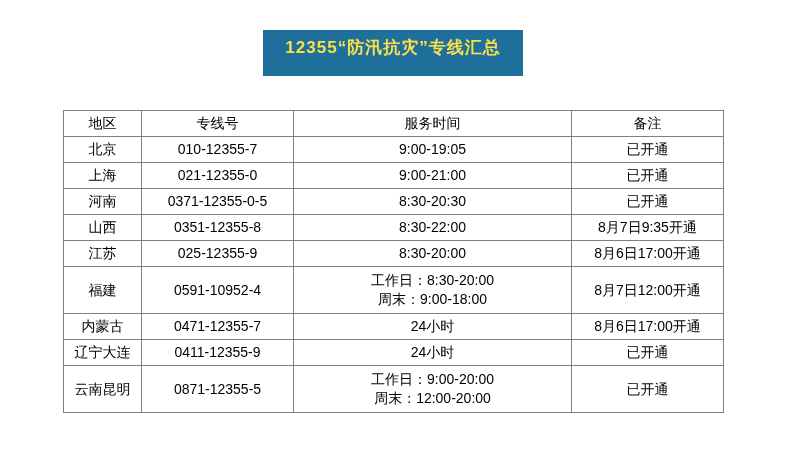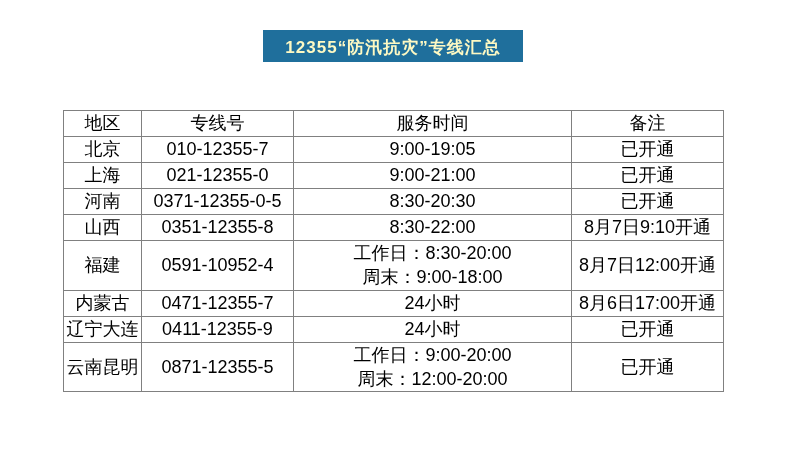--- a/index.html
+++ b/index.html
@@ -22,42 +22,42 @@
   .title-wrap {
     position: absolute;
     top: 30px;
     left: 0;
     width: 786px;
     text-align: center;
   }
   .title-banner {
     display: inline-block;
     background: #1f6f9c;
-    color: #fef9c3;
+    color: #fde047;
     font-size: 17px;
     font-weight: bold;
     letter-spacing: 1px;
-    padding: 9px 22px 6px 22px;
+    padding: 9px 22px 20px 22px;
     line-height: 1;
     white-space: nowrap;
   }
   .table-wrap {
     position: absolute;
     top: 110px;
     left: 63px;
     width: 660px;
   }
   table.lines {
     border-collapse: collapse;
     width: 660px;
     table-layout: fixed;
   }
   table.lines td, table.lines th {
     border: 1px solid #808080;
-    font-size: 18px;
+    font-size: 14px;
     font-weight: normal;
     text-align: center;
     vertical-align: middle;
     padding: 0;
     height: 25px;
     line-height: 1.35;
     color: #000000;
   }
   table.lines tr.tall td {
     height: 46px;
@@ -115,21 +115,27 @@
         <tr>
           <td>河南</td>
           <td>0371-12355-0-5</td>
           <td>8:30-20:30</td>
           <td>已开通</td>
         </tr>
         <tr>
           <td>山西</td>
           <td>0351-12355-8</td>
           <td>8:30-22:00</td>
-          <td>8月7日9:10开通</td>
+          <td>8月7日9:35开通</td>
+        </tr>
+        <tr>
+          <td>江苏</td>
+          <td>025-12355-9</td>
+          <td>8:30-20:00</td>
+          <td>8月6日17:00开通</td>
         </tr>
         <tr class="tall">
           <td>福建</td>
           <td>0591-10952-4</td>
           <td class="two-line">
             <span>工作日：8:30-20:00</span>
             <span>周末：9:00-18:00</span>
           </td>
           <td>8月7日12:00开通</td>
         </tr>

